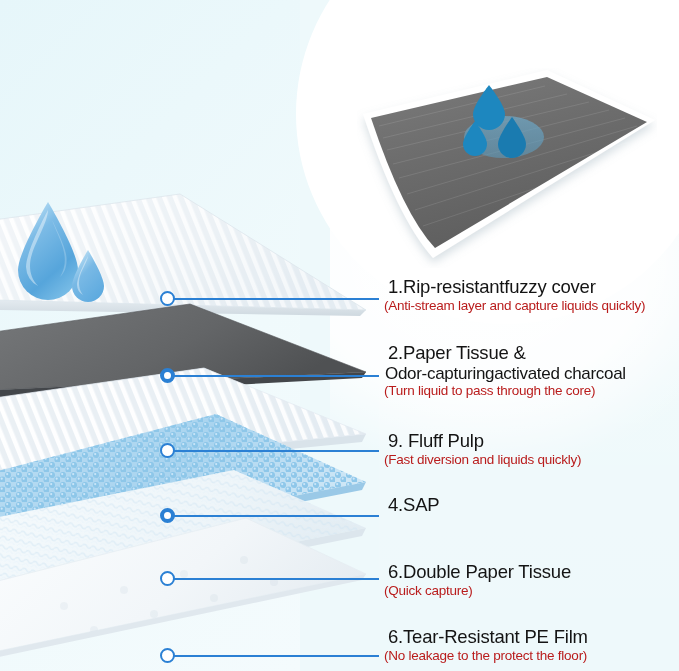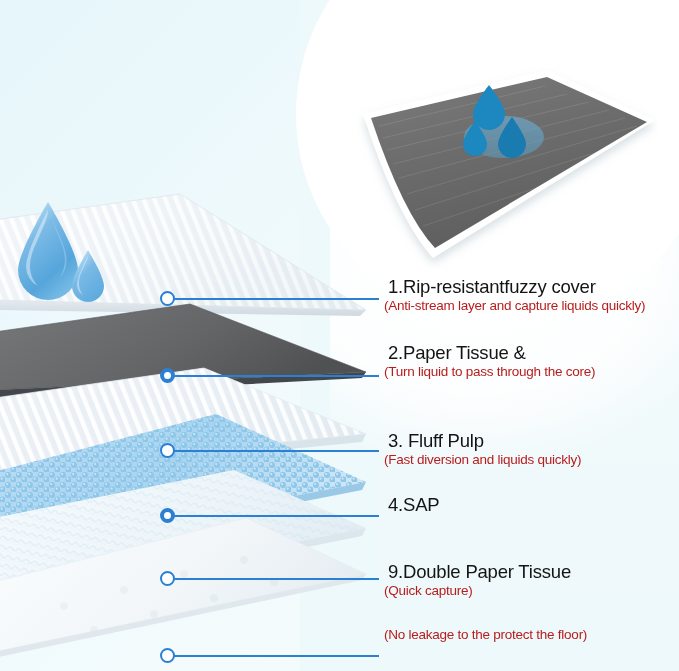--- a/index.html
+++ b/index.html
@@ -354,36 +354,38 @@
 
   <div class="labels">
 
     <div class="label-block" style="top:277px;">
       <div class="lab-title">1.Rip-resistantfuzzy cover</div>
       <div class="lab-sub">(Anti-stream layer and capture liquids quickly)</div>
     </div>
 
     <div class="label-block" style="top:343px;">
       <div class="lab-title">2.Paper Tissue &amp;</div>
+      <div class="lab-title2">Odor-capturingactivated charcoal</div>
       <div class="lab-sub">(Turn liquid to pass through the core)</div>
     </div>
 
     <div class="label-block" style="top:431px;">
-      <div class="lab-title">3. Fluff Pulp</div>
+      <div class="lab-title">9. Fluff Pulp</div>
       <div class="lab-sub">(Fast diversion and liquids quickly)</div>
     </div>
 
     <div class="label-block" style="top:495px;">
       <div class="lab-title">4.SAP</div>
     </div>
 
     <div class="label-block" style="top:562px;">
-      <div class="lab-title">9.Double Paper Tissue</div>
+      <div class="lab-title">6.Double Paper Tissue</div>
       <div class="lab-sub">(Quick capture)</div>
     </div>
 
     <div class="label-block" style="top:627px;">
+      <div class="lab-title">6.Tear-Resistant PE Film</div>
       <div class="lab-sub">(No leakage to the protect the floor)</div>
     </div>
 
   </div>
 
 </div>
 
 </body></html>

